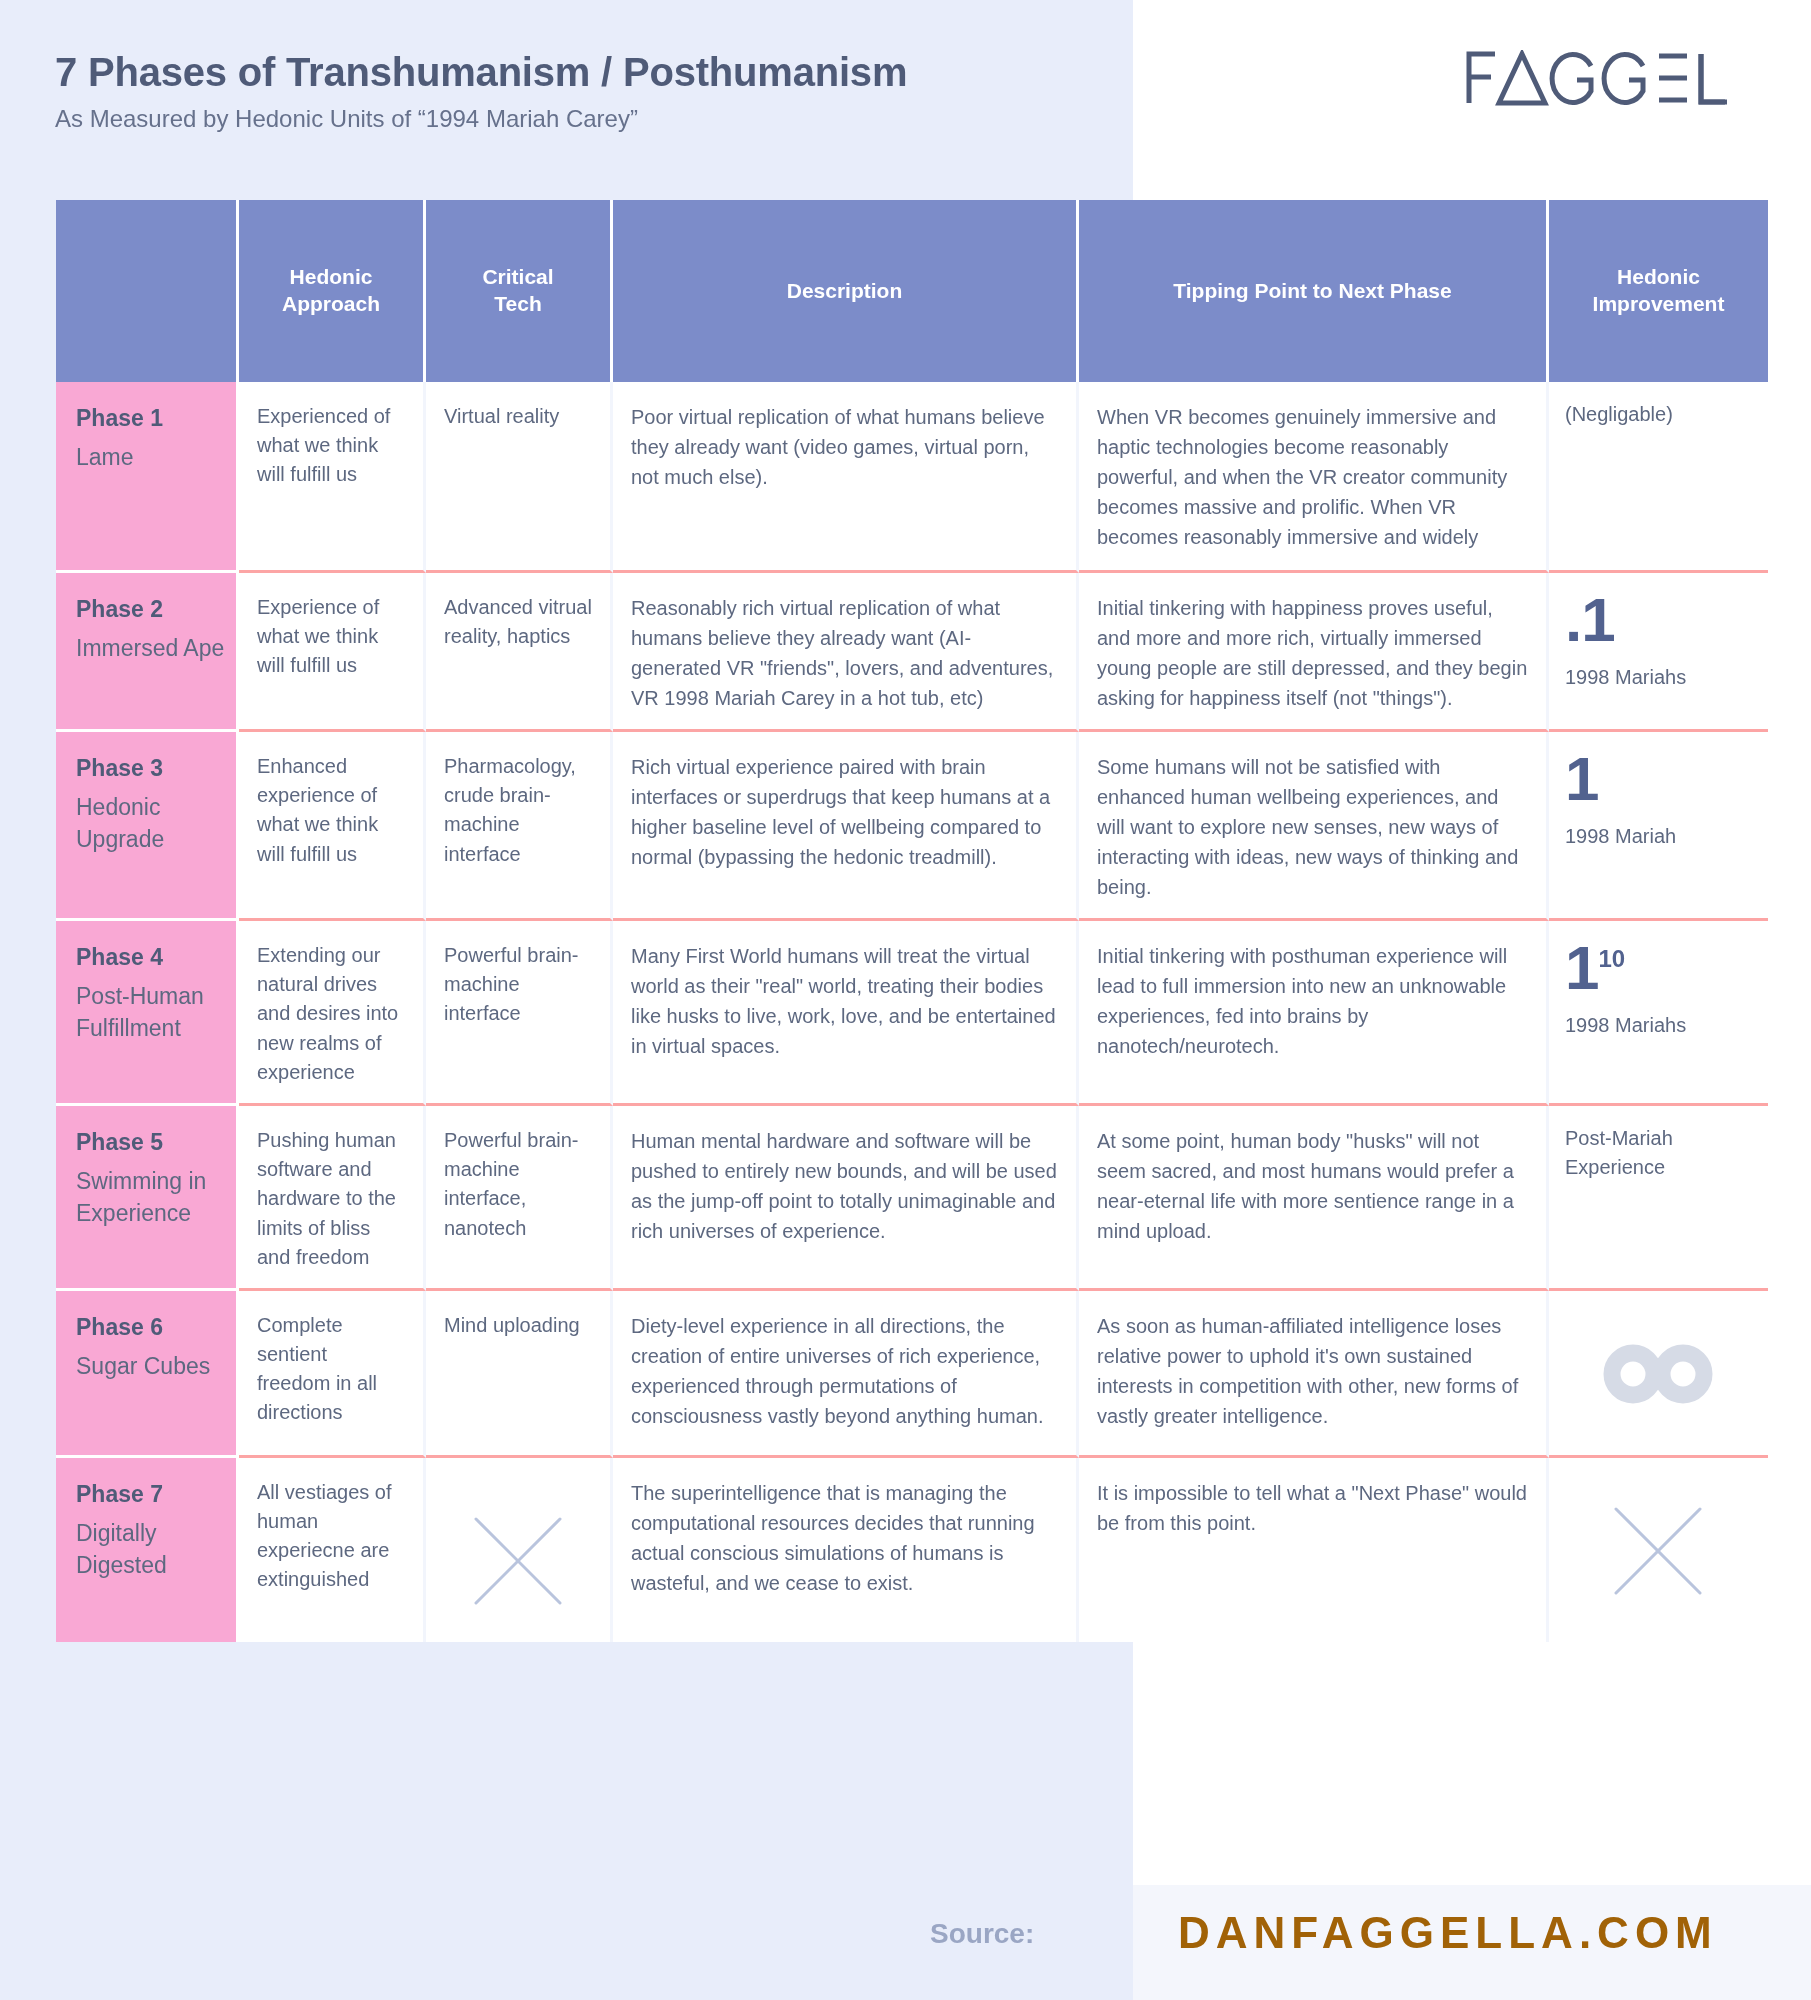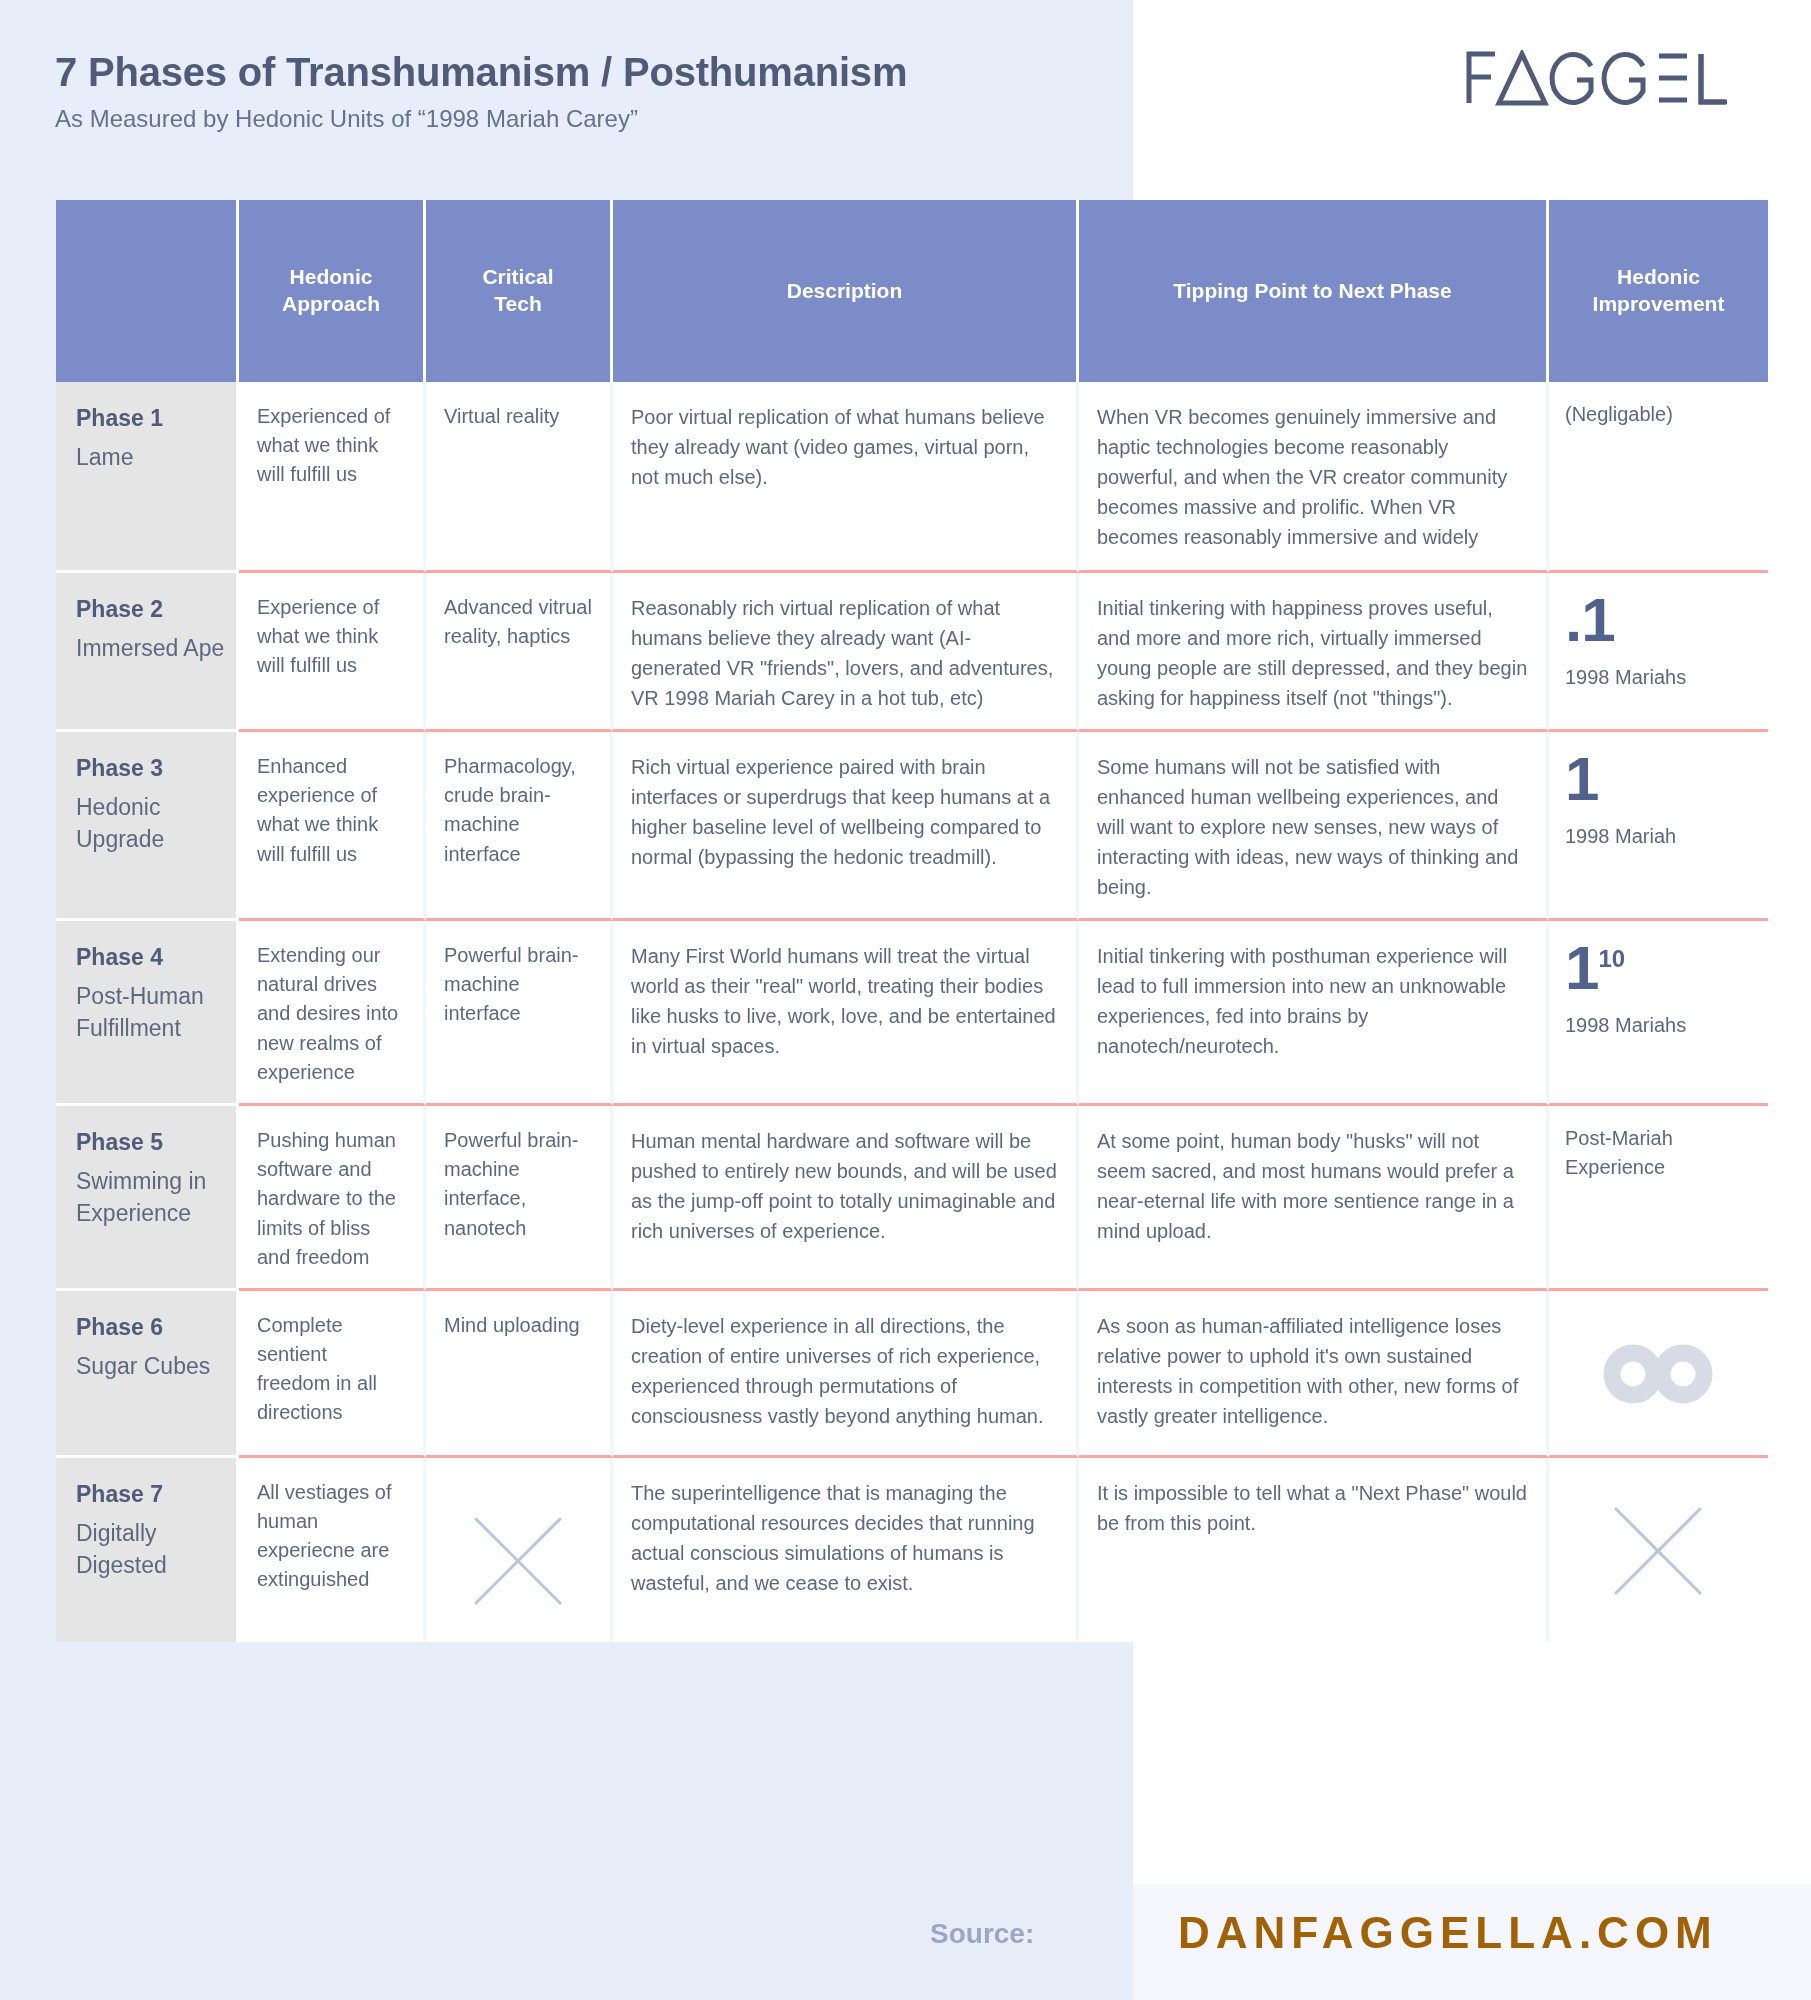--- a/index.html
+++ b/index.html
@@ -112,21 +112,21 @@
     line-height: 1.5;
     padding: 20px 18px 16px 18px;
     border-right: 3px solid #f2f5fc;
     border-bottom: 3px solid #fca5a5;
     overflow: hidden;
   }
   tbody td:last-child { border-right: none; }
   tbody tr:last-child td { border-bottom: none; }
 
   td.phase-cell {
-    background: #e5e5e5;
+    background: #f9a8d4;
     padding: 22px 0 16px 20px;
     border-right: 3px solid #ffffff;
     border-bottom: 3px solid #ffffff;
   }
   .phase-name {
     font-size: 23px;
     font-weight: bold;
     color: #4f5b78;
     line-height: 1.3;
   }
@@ -211,21 +211,21 @@
 
 <div class="page">
 
   <div class="bg-left"></div>
   <div class="bg-footer"></div>
   <div class="bg-foot-right"></div>
 
   <div class="header">
     <div class="title-block">
       <div class="main-title">7 Phases of Transhumanism / Posthumanism</div>
-      <div class="sub-title">As Measured by Hedonic Units of “1998 Mariah Carey”</div>
+      <div class="sub-title">As Measured by Hedonic Units of “1994 Mariah Carey”</div>
     </div>
 
     <div class="logo">
       <svg width="290" height="56" viewBox="0 0 290 56" aria-label="FAGGELLA">
         <g fill="none" stroke="#4f5b78" stroke-width="5">
 
           <path d="M4 53 L4 4 L30 4" stroke-width="5"></path>
           <path d="M4 27 L26 27" stroke-width="5"></path>
 
           <path d="M57 4 L80 53 L34 53 Z" stroke-linejoin="miter"></path>

